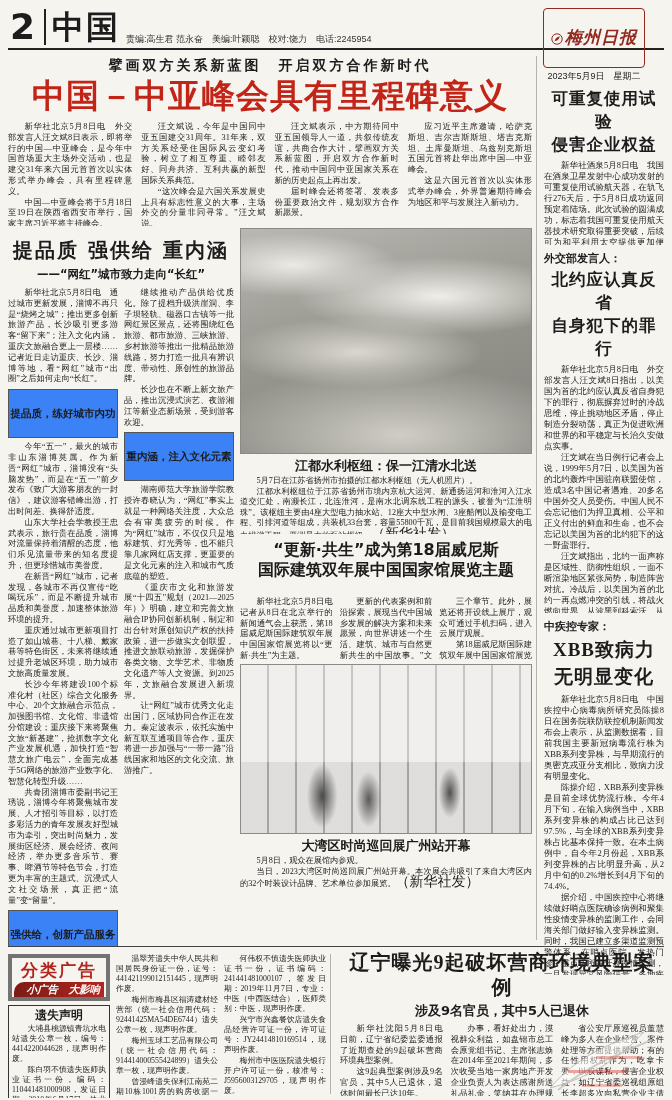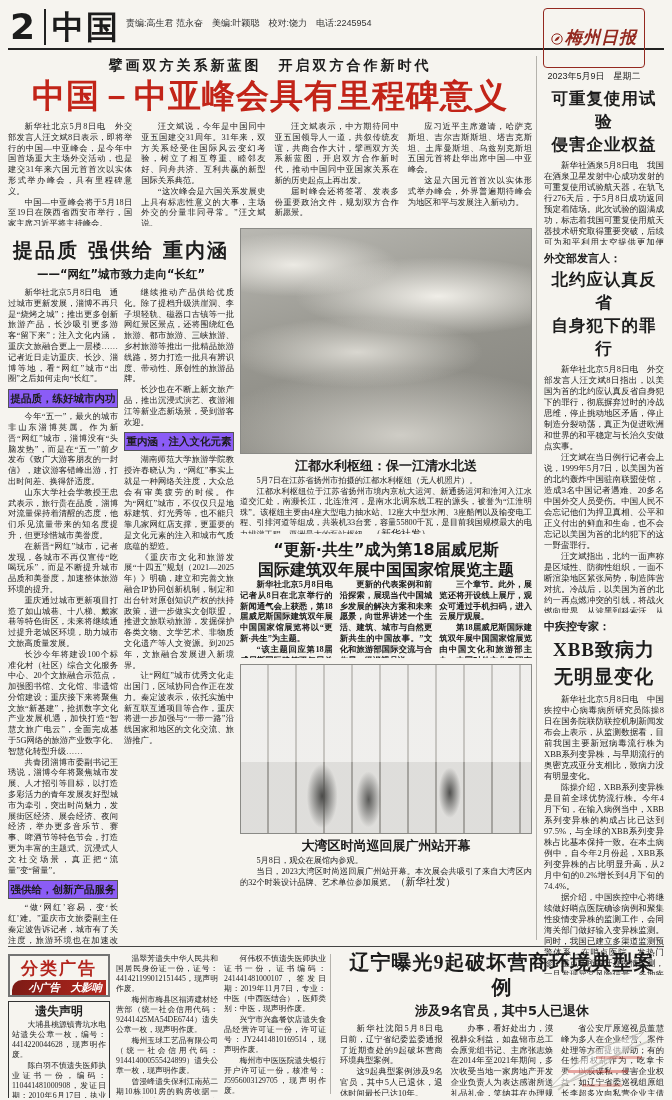--- a/index.html
+++ b/index.html
@@ -4,79 +4,79 @@
 <style>
   html,body{margin:0;padding:0;background:#e8e6e0;}
   .page{position:relative;width:672px;height:1100px;background:#f6f4ef;overflow:hidden;
         font-family:"Liberation Serif","DejaVu Serif",serif;color:#1c1c1c;margin:0 auto;
         box-shadow:0 0 4px rgba(0,0,0,.3);}
   
   .hdr{position:absolute;left:8px;top:6px;width:656px;height:42px;border-bottom:2.5px solid #222;}
   .pgnum{position:absolute;left:2px;top:0;font:bold 36px/42px "DejaVu Sans","Liberation Sans",sans-serif;}
   .pgdiv{position:absolute;left:36px;top:3px;width:0;height:36px;border-left:2px solid #222;}
   .secname{position:absolute;left:44px;top:0;font:bold 32px/42px "DejaVu Sans","Liberation Sans",sans-serif;letter-spacing:2px;}
-  .credits{position:absolute;left:118px;bottom:20px;font:9px/10px "Liberation Sans","DejaVu Sans",sans-serif;color:#333;}
+  .credits{position:absolute;left:118px;bottom:4px;font:9px/10px "Liberation Sans","DejaVu Sans",sans-serif;color:#333;}
   .mast{position:absolute;right:0;top:2px;width:140px;text-align:center;}
   .mastbox{display:inline-block;border:1.5px solid #93281f;border-radius:4px;padding:18px 7px;color:#93281f;
            font:italic bold 17px/22px "Liberation Serif",serif;letter-spacing:1px;}
   .mastbox svg{vertical-align:-2px;margin-right:2px;}
   .mastdate{font:9px/12px "Liberation Sans",sans-serif;color:#222;margin-top:2px;}
   
   .lead{position:absolute;left:8px;top:56px;width:524px;}
   .kicker{text-align:center;font:bold 14px/18px "DejaVu Sans","Liberation Sans",sans-serif;letter-spacing:3px;}
   .mainhead{text-align:center;color:#c22418;font:bold 33px/38px "Liberation Serif",serif;letter-spacing:1px;margin:3px 0 7px;}
   .leadbody{display:flex;gap:9px;height:104px;overflow:hidden;}
   .leadbody .col{flex:1;}
   .bodytxt p{margin:0;text-indent:2em;font-size:8.3px;line-height:10.8px;text-align:justify;}
   
   .city{position:absolute;left:8px;top:238px;width:226px;height:708px;overflow:hidden;}
   .cityhead{text-align:center;font:bold 20px/24px "DejaVu Sans","Liberation Sans",sans-serif;letter-spacing:2px;}
   .citysub{text-align:center;font:bold 11.5px/16px "DejaVu Sans","Liberation Sans",sans-serif;margin:4px 0 6px;}
   .twocol{display:flex;gap:6px;}
   .twocol .col{flex:1;}
-  .boxhead{border:1px solid #555;background:#8b5cf6;text-align:center;
-           font:bold 10.5px/15px "DejaVu Sans","Liberation Sans",sans-serif;margin:4px 0;padding:1px 0;}
+  .boxhead{border:1px solid #555;background:#3b82f6;text-align:center;
+           font:bold 10.5px/15px "DejaVu Sans","Liberation Sans",sans-serif;margin:4px 0;padding:16px 0;}
   
   .photo{position:absolute;border:1px solid #8a8a86;box-sizing:border-box;}
   .photo1{left:240px;top:228px;width:292px;height:226px;
     background:
       radial-gradient(150px 45px at 18% 16%,#eceae4 0%,rgba(236,234,228,0) 70%),
       radial-gradient(220px 60px at 68% 30%,#f0eee8 0%,rgba(240,238,232,0) 65%),
       radial-gradient(180px 50px at 40% 55%,#d9d7d0 0%,rgba(217,215,208,0) 70%),
       radial-gradient(260px 90px at 55% 92%,#cfcdc6 0%,rgba(207,205,198,0) 75%),
       linear-gradient(165deg,#b9b8b2 0%,#97968f 45%,#83827c 100%);}
   .photo2{left:240px;top:664px;width:292px;height:170px;
     background:
       radial-gradient(22px 46px at 28% 78%,#4a4a48 0%,rgba(74,74,72,0) 70%),
       radial-gradient(18px 40px at 44% 80%,#5a5a58 0%,rgba(90,90,88,0) 70%),
       radial-gradient(16px 36px at 72% 76%,#50504e 0%,rgba(80,80,78,0) 70%),
       repeating-linear-gradient(90deg,rgba(255,255,255,.55) 0 26px,rgba(40,40,40,.12) 26px 28px),
       linear-gradient(#dddbd6 0 58%,#b7b5b0 58% 100%);}
   .captitle{position:absolute;text-align:center;font:bold 13px/16px "DejaVu Sans","Liberation Sans",sans-serif;width:292px;left:240px;}
   .capblock{position:absolute;left:240px;width:292px;overflow:hidden;}
   .capblock p{margin:0;text-indent:2em;font-size:8.2px;line-height:10.6px;text-align:justify;}
-  .credit{font-size:10px;}
+  .credit{font-size:14px;}
   .venice{position:absolute;left:240px;top:540px;width:292px;height:122px;overflow:hidden;}
   .venhead{text-align:center;font:bold 16px/20px "DejaVu Sans","Liberation Sans",sans-serif;}
-  .venbody{display:flex;gap:7px;margin-top:0;height:78px;overflow:hidden;font-weight:bold;}
+  .venbody{display:flex;gap:7px;margin-top:17px;height:78px;overflow:hidden;}
   .venbody .col{flex:1;}
   
   .vrule1{position:absolute;left:536px;top:56px;height:884px;border-left:1px solid #b4b2ac;}
   .sidebar{position:absolute;left:544px;top:54px;width:120px;height:888px;overflow:hidden;margin-top:33px;}
   .sb-art{position:absolute;left:0;width:120px;overflow:hidden;}
   .sb-h{font:bold 16.5px/23px "Liberation Serif",serif;text-align:center;letter-spacing:1px;}
   .sb-kicker{font:bold 11px/15px "DejaVu Sans","Liberation Sans",sans-serif;margin-bottom:2px;}
   .sb-art p{margin:0;text-indent:2em;font-size:8.5px;line-height:11px;text-align:justify;}
   .sb-h.big{font-size:19px;line-height:27px;}
   
   .botrule{position:absolute;left:8px;top:946px;width:656px;border-top:1px solid #444;}
   .ads{position:absolute;left:8px;top:954px;width:318px;height:144px;overflow:hidden;display:flex;gap:6px;}
   .ads .col{flex:1;}
   .ads p{margin:0 0 1px;text-indent:2em;font-size:7.8px;line-height:10px;text-align:justify;}
-  .adbanner{border:2px solid #737373;padding:2px 2px 0;margin-bottom:4px;}
+  .adbanner{border:4px solid #737373;padding:2px 2px 0;margin-bottom:4px;}
   .adbanner .t{color:#b3261e;text-align:center;font:bold 17px/20px "DejaVu Sans","Liberation Sans",sans-serif;letter-spacing:2px;
                text-shadow:0 0 1px #fff;}
   .adbanner .band{background:linear-gradient(100deg,#7c1b15,#b3261e);color:#fff;text-align:right;
                font:italic bold 10.5px/15px "DejaVu Sans","Liberation Sans",sans-serif;padding:0 4px;margin-top:2px;
                border-radius:10px 0 0 0;}
   .lostbox,.rentbox{border:1px solid #333;padding:2px 3px;margin-top:2px;}
   .lostbox .t,.rentbox .t{text-align:center;font:bold 12px/15px "DejaVu Sans","Liberation Sans",sans-serif;text-indent:0;}
   .vrule2{position:absolute;left:330px;top:954px;height:140px;border-left:1px solid #b4b2ac;}
   .liao{position:absolute;left:340px;top:950px;width:324px;height:146px;overflow:hidden;}
   .liaohead{text-align:center;font:bold 20px/25px "Liberation Serif",serif;letter-spacing:1px;}

